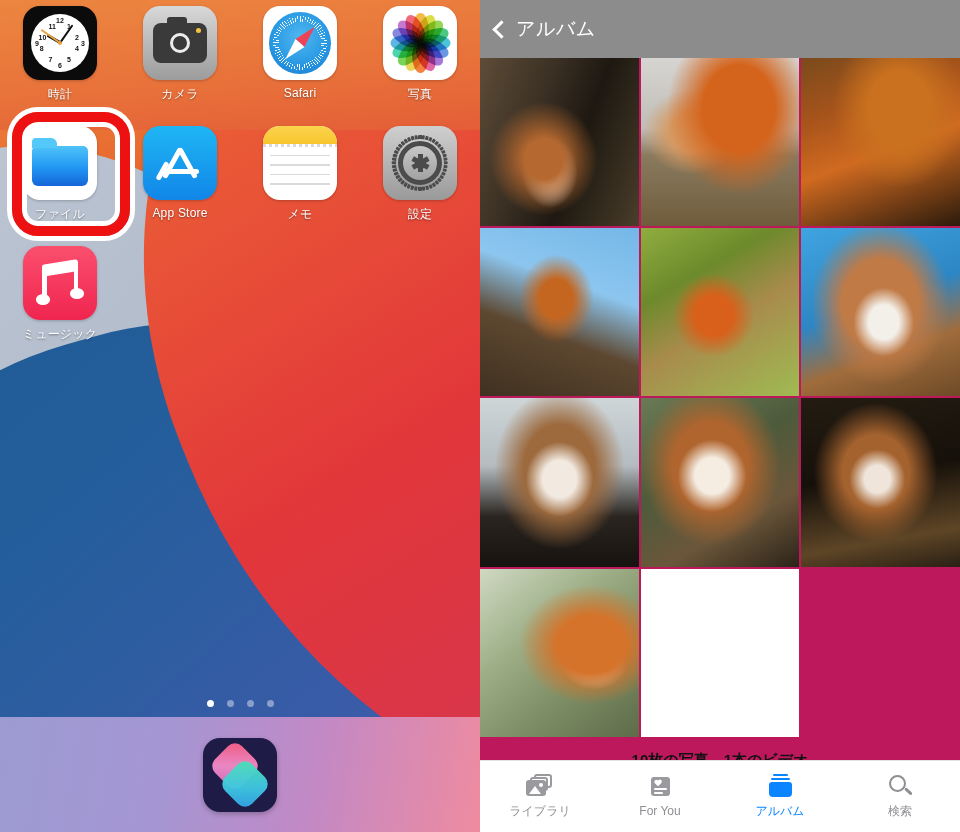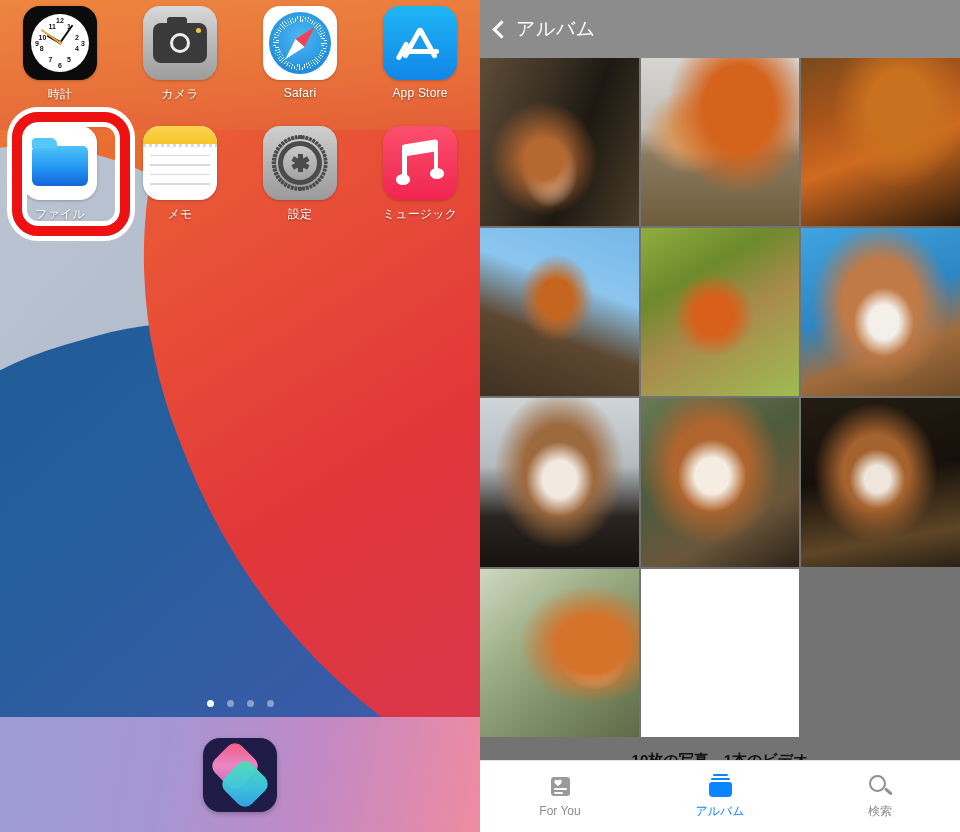--- a/index.html
+++ b/index.html
@@ -191,21 +191,21 @@
   
   .hl-box {
     position:absolute; border-radius:26px;
     border:10px solid #ee1111;
     box-shadow:0 0 0 5px #fff, inset 0 0 0 5px #fff;
     pointer-events:none;
   }
   .hl-photos { left:12px; top:112px; width:118px; height:124px; }
 
   
-  .photos-app { position:relative; width:480px; height:832px; background:#737373; overflow:hidden; }
+  .photos-app { position:relative; width:480px; height:832px; background:#be185d; overflow:hidden; }
 
   .navbar {
     position:relative; height:58px; width:100%;
     background:#8c8c8c;
     display:flex; align-items:center; padding:0 12px; z-index:5;
   }
   .nav-back { display:flex; align-items:center; gap:8px; color:#fff; cursor:pointer; }
   .chev {
     width:13px; height:13px; border-left:3.4px solid #fff; border-bottom:3.4px solid #fff;
     transform:rotate(45deg); margin-left:3px;
@@ -335,38 +335,61 @@
         <div class="app-icon ic-safari">
           <div class="saf-ring">
               <i class="saf-ticks"></i>
               <i class="saf-needle"></i>
             </div>
         </div>
         <div class="app-label">Safari</div>
       </div>
 
 
+      <div class="app">
+        <div class="app-icon ic-photos">
+          <div class="ph-flower" id="ph-flower">
+              <i class="ph-petal" style="transform: rotate(0deg); background: rgb(242, 183, 58); mix-blend-mode: multiply;"></i>
+              <i class="ph-petal" style="transform: rotate(22.5deg); background: rgb(214, 221, 58); mix-blend-mode: multiply;"></i>
+              <i class="ph-petal" style="transform: rotate(45deg); background: rgb(143, 210, 74); mix-blend-mode: multiply;"></i>
+              <i class="ph-petal" style="transform: rotate(67.5deg); background: rgb(63, 196, 122); mix-blend-mode: multiply;"></i>
+              <i class="ph-petal" style="transform: rotate(90deg); background: rgb(63, 191, 214); mix-blend-mode: multiply;"></i>
+              <i class="ph-petal" style="transform: rotate(112.5deg); background: rgb(95, 143, 224); mix-blend-mode: multiply;"></i>
+              <i class="ph-petal" style="transform: rotate(135deg); background: rgb(155, 111, 214); mix-blend-mode: multiply;"></i>
+              <i class="ph-petal" style="transform: rotate(157.5deg); background: rgb(224, 90, 154); mix-blend-mode: multiply;"></i>
+              <i class="ph-petal" style="transform: rotate(180deg); background: rgb(240, 121, 47); mix-blend-mode: multiply;"></i>
+              <i class="ph-petal" style="transform: rotate(202.5deg); background: rgb(232, 210, 74); mix-blend-mode: multiply;"></i>
+              <i class="ph-petal" style="transform: rotate(225deg); background: rgb(111, 209, 74); mix-blend-mode: multiply;"></i>
+              <i class="ph-petal" style="transform: rotate(247.5deg); background: rgb(63, 208, 168); mix-blend-mode: multiply;"></i>
+              <i class="ph-petal" style="transform: rotate(270deg); background: rgb(79, 176, 224); mix-blend-mode: multiply;"></i>
+              <i class="ph-petal" style="transform: rotate(292.5deg); background: rgb(127, 127, 220); mix-blend-mode: multiply;"></i>
+              <i class="ph-petal" style="transform: rotate(315deg); background: rgb(194, 111, 208); mix-blend-mode: multiply;"></i>
+              <i class="ph-petal" style="transform: rotate(337.5deg); background: rgb(239, 95, 111); mix-blend-mode: multiply;"></i>
+            </div>
+        </div>
+        <div class="app-label">写真</div>
+      </div>
+
+      <div class="app">
+        <div class="app-icon ic-files">
+          <div class="fi-folder"></div>
+        </div>
+        <div class="app-label">ファイル</div>
+      </div>
 
       <div class="app">
         <div class="app-icon ic-appstore">
           <div class="as-a">
             <i class="as-l1"></i>
               <i class="as-l2"></i>
               <i class="as-l3"></i>
               <i class="as-bar"></i>
           </div>
         </div>
         <div class="app-label">App Store</div>
-      </div>
-
-      <div class="app">
-        <div class="app-icon ic-files">
-          <div class="fi-folder"></div>
-        </div>
-        <div class="app-label">ファイル</div>
       </div>
 
       <div class="app">
         <div class="app-icon ic-notes">
           <div class="nt-head"></div>
             <div class="nt-perf"></div>
           <div class="nt-line"></div>
             <div class="nt-line"></div>
             <div class="nt-line"></div>
             <div class="nt-line"></div>
@@ -515,20 +538,28 @@
           linear-gradient(140deg,#cfd9c2 0%,#9fb089 35%,#7e8f66 65%,#5d6b49 100%);"></div>
       </div>
       <div class="cell" style="background:#fff"></div>
     </div>
 
     <div class="caption">10枚の写真、1本のビデオ</div>
 
     <div class="tabbar">
       <div class="tab">
         <div class="tab-ic">
+          <i class="li-b1"></i>
+            <i class="li-b2"></i>
+            <i class="li-b3"></i>
+        </div>
+        <span class="tab-label">ライブラリ</span>
+      </div>
+      <div class="tab">
+        <div class="tab-ic">
           <i class="fy-card"></i>
             <i class="fy-h"></i>
             <i class="fy-l1"></i>
             <i class="fy-l2"></i>
         </div>
         <span class="tab-label">For You</span>
       </div>
       <div class="tab active">
         <div class="tab-ic">
           <i class="al-l1"></i>

